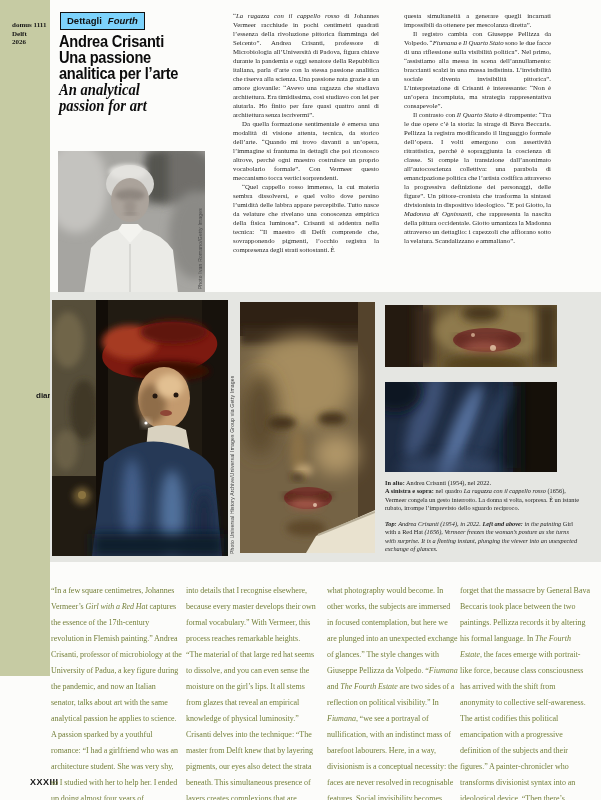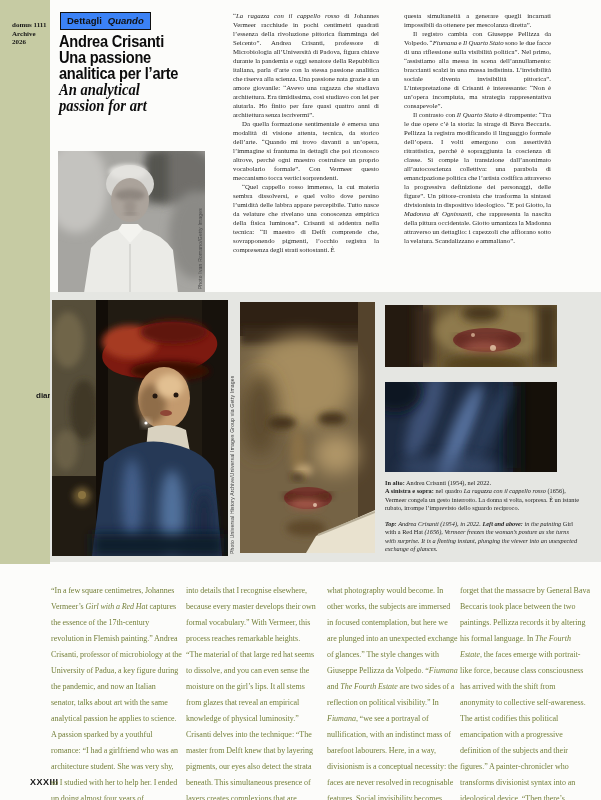--- a/index.html
+++ b/index.html
@@ -1,26 +1,26 @@
 <!DOCTYPE html>
 <html><head>
 <meta charset="utf-8">
 <style>
   html,body{margin:0;padding:0;background:#e9e9e7;}
   .page{position:relative;width:601px;height:800px;background:#fcfcfa;overflow:hidden;
         font-family:"Liberation Serif",serif;color:#1e1e1e;}
   
-  .strip{position:absolute;left:0;top:0;width:50px;height:564px;background:#c6cba3;}
+  .strip{position:absolute;left:0;top:0;width:50px;height:676px;background:#c6cba3;}
   .issue{position:absolute;top:21px;left:12px;font:bold 7px/8.6px "Liberation Serif",serif;color:#161616;}
   .issue span{display:block;}
   .section{position:absolute;top:391px;left:12px;font:bold 8px "Liberation Sans",sans-serif;color:#161616;margin-left:24px;}
   .folio{position:absolute;top:764px;left:30px;font:bold 9px "Liberation Sans",sans-serif;letter-spacing:.5px;color:#161616;margin-top:13px;}
   
   .tagbox{position:absolute;left:60px;top:12px;border:1.5px solid #111;padding:2px 6px 3px;
-          display:inline-flex;gap:6px;font:bold 9.5px "Liberation Sans",sans-serif;color:#111;background:#3b82f6;}
+          display:inline-flex;gap:6px;font:bold 9.5px "Liberation Sans",sans-serif;color:#111;background:#7dd3fc;}
   .tagbox .en{font-style:italic;}
   .title{position:absolute;left:59px;top:34px;transform:scaleX(.86);transform-origin:0 0;}
   .title .it{font:bold 17px/16px "Liberation Sans",sans-serif;letter-spacing:-.3px;color:#0c0c0c;}
   .title .en{font:bold italic 17px/16px "Liberation Serif",serif;color:#0c0c0c;}
   .byline{position:absolute;left:60px;top:129px;display:flex;gap:15px;align-items:baseline;}
   .byline .lbl{font:7.5px "Liberation Serif",serif;color:#333;}
   .byline .lbl i{}
   .byline .author{font:bold 9.5px "Liberation Serif",serif;color:#111;margin-top:36px;}
   
   .portrait{position:absolute;left:58px;top:151px;width:147px;height:142px;overflow:hidden;}
@@ -52,30 +52,30 @@
   #colE1{left:51px;} #colE2{left:186px;} #colE3{left:327px;} #colE4{left:460px;}
 </style>
 </head>
 <body>
 
 <div class="page">
 
   <div class="strip">
     <div class="issue">
       <span>domus 1111</span>
-      <span>Archive</span>
+      <span>Delft</span>
       <span>2026</span>
     </div>
     <div class="section">diario</div>
     <div class="folio">XXXIII</div>
   </div>
 
   <div class="tagbox">
     <span class="it">Dettagli</span>
-    <span class="en">Quando</span>
+    <span class="en">Fourth</span>
   </div>
 
   <div class="title">
     <div class="it">Andrea Crisanti</div>
     <div class="it">Una passione</div>
     <div class="it">analitica per l’arte</div>
     <div class="en">An analytical</div>
     <div class="en">passion for art</div>
   </div>
 

